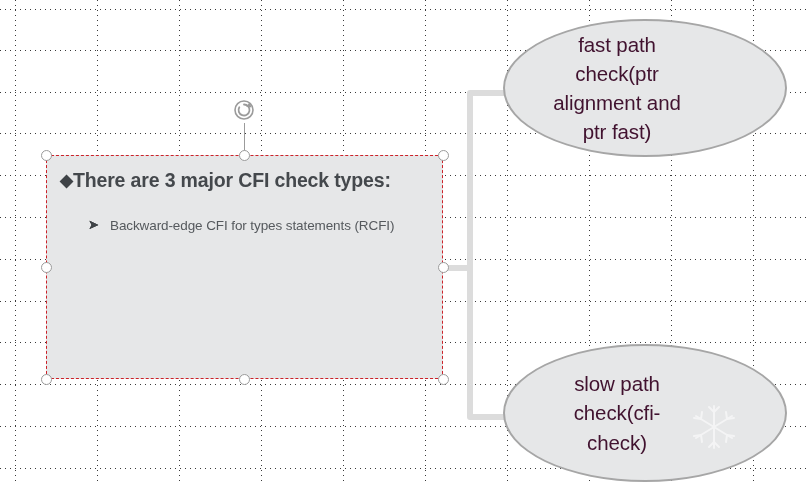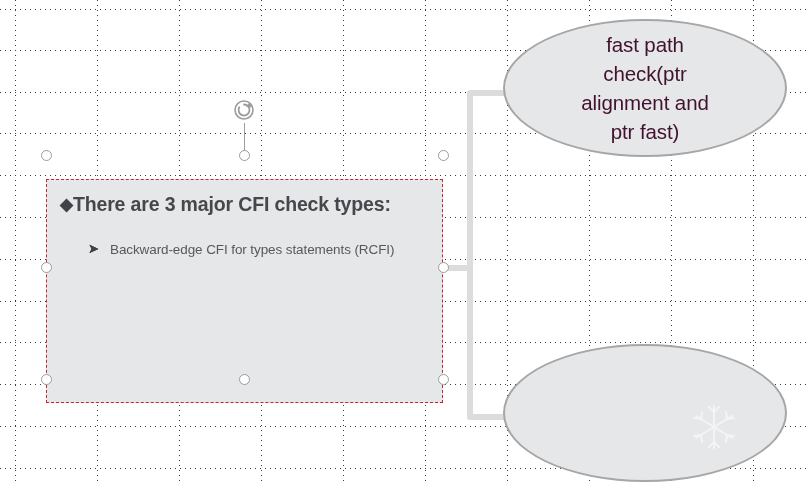--- a/index.html
+++ b/index.html
@@ -61,21 +61,20 @@
   
   #content-box {
     position: absolute;
     left: 46px;
     top: 155px;
     width: 397px;
     height: 224px;
     background: #e6e7e8;
     box-sizing: border-box;
     border: 1px dashed #cc2229;
-    margin-top: 24px;
   }
   #content-box-inner {
     position: absolute;
     inset: 0;
     padding: 12px 14px 0 13px;
     box-sizing: border-box;
   }
 
   .box-heading {
     font-size: 19.5px;
@@ -157,21 +156,21 @@
 
   
   .ellipse {
     position: absolute;
     border-radius: 50%;
     background: #e6e7e8;
     border: 2.2px solid #a6a6a6;
     box-sizing: border-box;
     display: flex;
     align-items: center;
-    justify-content: center;
+    justify-content: flex-start;
     z-index: 5;
     overflow: hidden;
   }
   .ellipse-text {
     font-size: 20.5px;
     line-height: 1.42;
     color: #41122f;
     text-align: center;
     width: 80%;
     letter-spacing: -0.1px;
@@ -288,20 +287,25 @@
   <div class="ellipse" id="ellipse-fast">
     <div class="ellipse-text">
       <span>fast path</span><br>
       <span>check(</span><span class="misspell">ptr</span><br>
       <span>alignment and</span><br>
       <span class="misspell">ptr</span><span> fast)</span>
     </div>
   </div>
 
   <div class="ellipse" id="ellipse-slow">
+    <div class="ellipse-text">
+      <span>slow path</span><br>
+      <span>check(</span><span class="misspell">cfi-</span><br>
+      <span>check)</span>
+    </div>
     <div id="snowflake-watermark">
       <svg width="54" height="54" viewBox="0 0 54 54" xmlns="http://www.w3.org/2000/svg">
         <g stroke="#ffffff" stroke-width="2" stroke-linecap="round" fill="none">
           <line x1="27" y1="6" x2="27" y2="48"></line>
           <line x1="9" y1="16" x2="45" y2="38"></line>
           <line x1="45" y1="16" x2="9" y2="38"></line>
           <path d="M27,12 l-5,-5 M27,12 l5,-5 M27,42 l-5,5 M27,42 l5,5"></path>
           <path d="M14,19 l-7,-1 M14,19 l1,-7 M40,35 l7,1 M40,35 l-1,7"></path>
           <path d="M40,19 l7,-1 M40,19 l-1,-7 M14,35 l-7,1 M14,35 l1,7"></path>
         </g>

